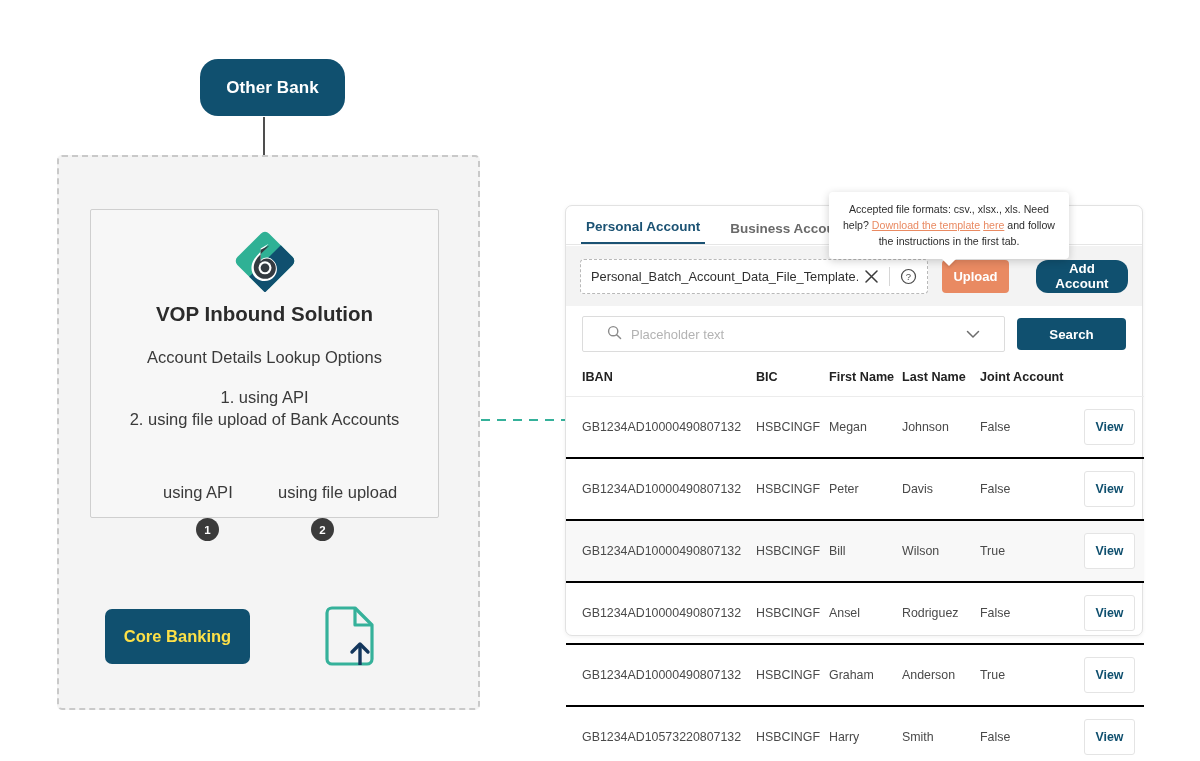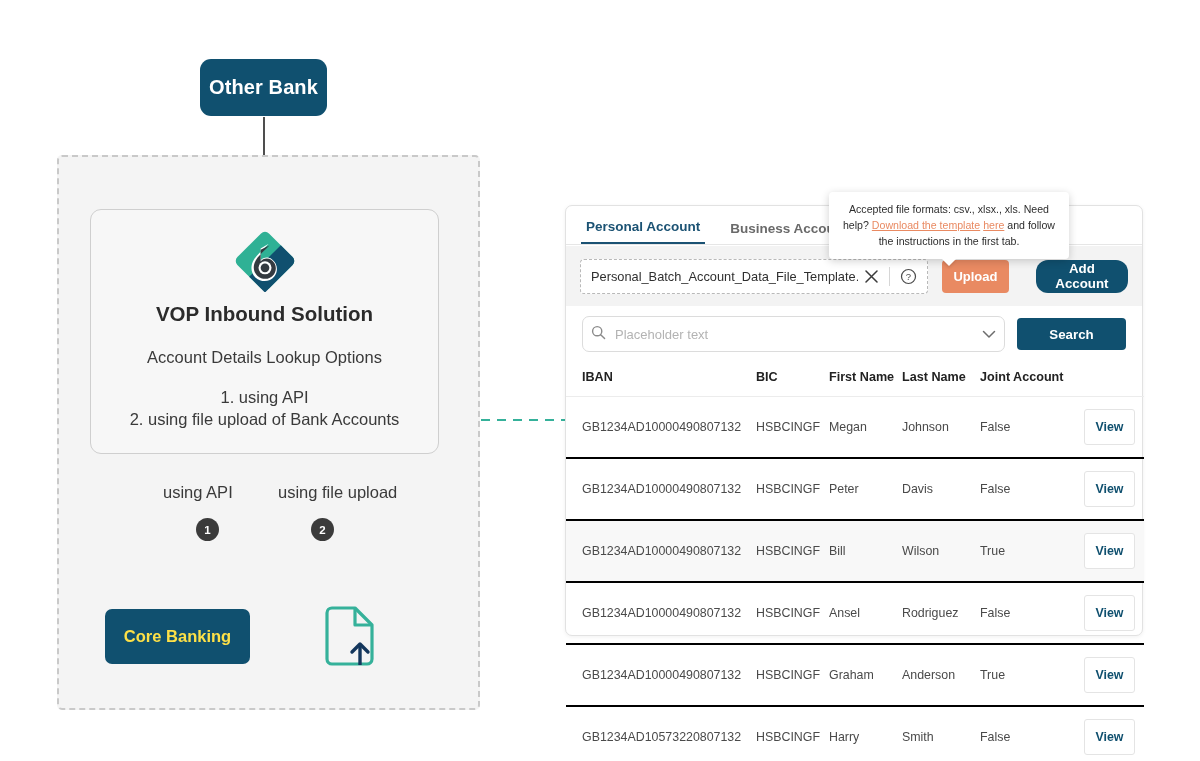--- a/index.html
+++ b/index.html
@@ -13,43 +13,43 @@
   }
   #stage {
     position: relative;
     width: 1200px; height: 761px;
     background: #ffffff;
   }
 
   
   .other-bank {
     position: absolute; left: 200px; top: 59px;
-    width: 127px; height: 57px;
+    width: 145px; height: 57px;
     background: #10506f;
-    border-radius: 11px;
+    border-radius: 18px;
     color: #ffffff;
-    font-size: 20px; font-weight: 700;
+    font-size: 17px; font-weight: 700;
     display: flex; align-items: center; justify-content: center;
     letter-spacing: .1px;
   }
 
   .dashed-zone {
     position: absolute; left: 57px; top: 155px;
     width: 423px; height: 555px;
     background: #f4f4f4;
     border: 2px dashed #c9c9c9;
     border-radius: 5px;
   }
 
   .vop-card {
     position: absolute; left: 90px; top: 209px;
-    width: 349px; height: 245px;
+    width: 349px; height: 309px;
     background: #f7f7f7;
     border: 1.6px solid #cfcfcf;
-    border-radius: 11px;
+    border-radius: 2px;
   }
 
   .vop-logo {
     position: absolute; left: 50%; top: 20px;
     transform: translateX(-50%);
     width: 62px; height: 62px;
   }
 
   .vop-title {
     position: absolute; left: 0; right: 0; top: 92px;
@@ -233,24 +233,24 @@
     position: absolute; left: 0; top: 102px;
     width: 100%; height: 52px;
     display: flex; align-items: center;
     padding: 0 16px;
   }
   .search-box {
     position: relative;
     flex: 1;
     height: 36px;
     border: 1px solid #dcdcdc;
-    border-radius: 7px;
+    border-radius: 2px;
     background: #fff;
     display: flex; align-items: center;
-    padding: 0 8px;
+    padding: 0 24px;
   }
   .search-ph {
     flex: 1;
     margin-left: 9px;
     font-size: 13px; color: #b3b3b3;
   }
   .btn-search {
     width: 109px; height: 32px;
     margin-left: 12px;
     background: #10506f;

